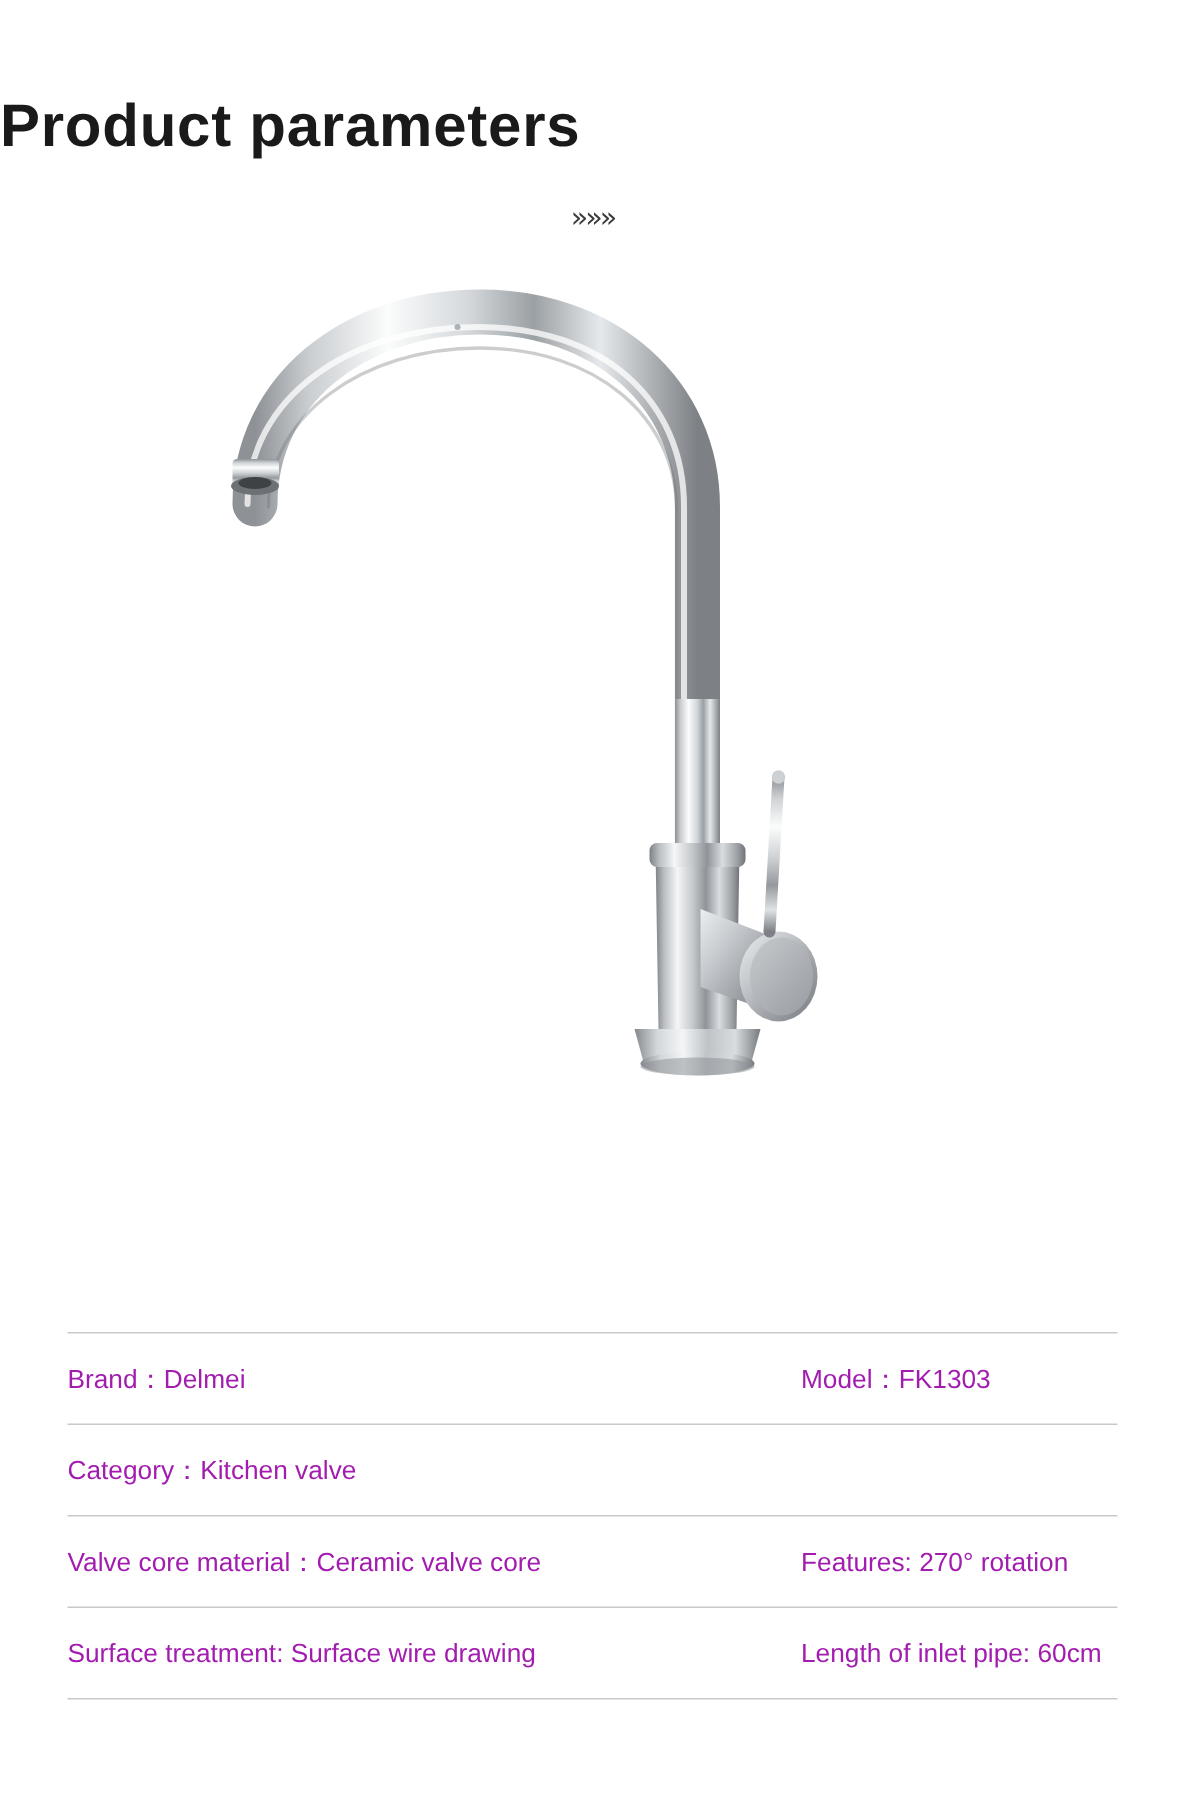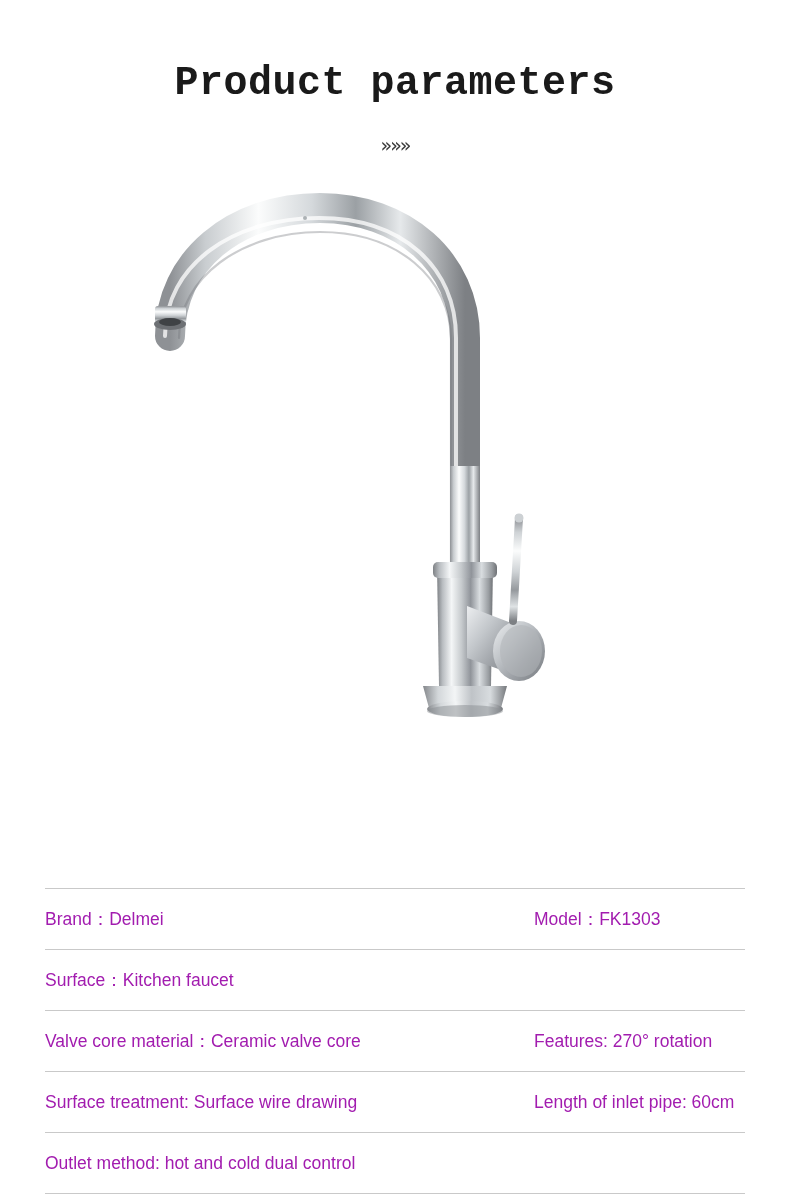--- a/index.html
+++ b/index.html
@@ -17,28 +17,27 @@
   }
 
   .page {
     width: 790px;
     height: 1196px;
     position: relative;
     box-sizing: border-box;
   }
 
   .title {
-    text-align: center;
+    text-align: left;
     font-size: 40px;
     font-weight: bold;
     letter-spacing: 0.5px;
     color: #1a1a1a;
     margin-top: 62px;
     line-height: 1.1;
-    font-family: Liberation Mono, monospace;
   }
 
   .chevrons {
     text-align: center;
     margin-top: 28px;
     color: #3c3c3c;
     font-size: 19px;
     letter-spacing: -2px;
     font-family: "DejaVu Sans", sans-serif;
   }
@@ -177,33 +176,29 @@
   </div>
 
   <div class="specs">
 
     <div class="spec-row">
       <div class="spec-cell left">Brand：Delmei</div>
       <div class="spec-cell right">Model：FK1303</div>
     </div>
 
     <div class="spec-row">
-      <div class="spec-cell left">Surface：Kitchen faucet</div>
+      <div class="spec-cell left">Category：Kitchen valve</div>
     </div>
 
     <div class="spec-row">
       <div class="spec-cell left">Valve core material：Ceramic valve core</div>
       <div class="spec-cell right">Features: 270° rotation</div>
     </div>
 
     <div class="spec-row">
       <div class="spec-cell left">Surface treatment: Surface wire drawing</div>
       <div class="spec-cell right">Length of inlet pipe: 60cm</div>
     </div>
 
-    <div class="spec-row">
-      <div class="spec-cell left">Outlet method: hot and cold dual control</div>
-      <div class="spec-cell right"></div>
-    </div>
 
   </div>
 
 </div>
 
 </body></html>

